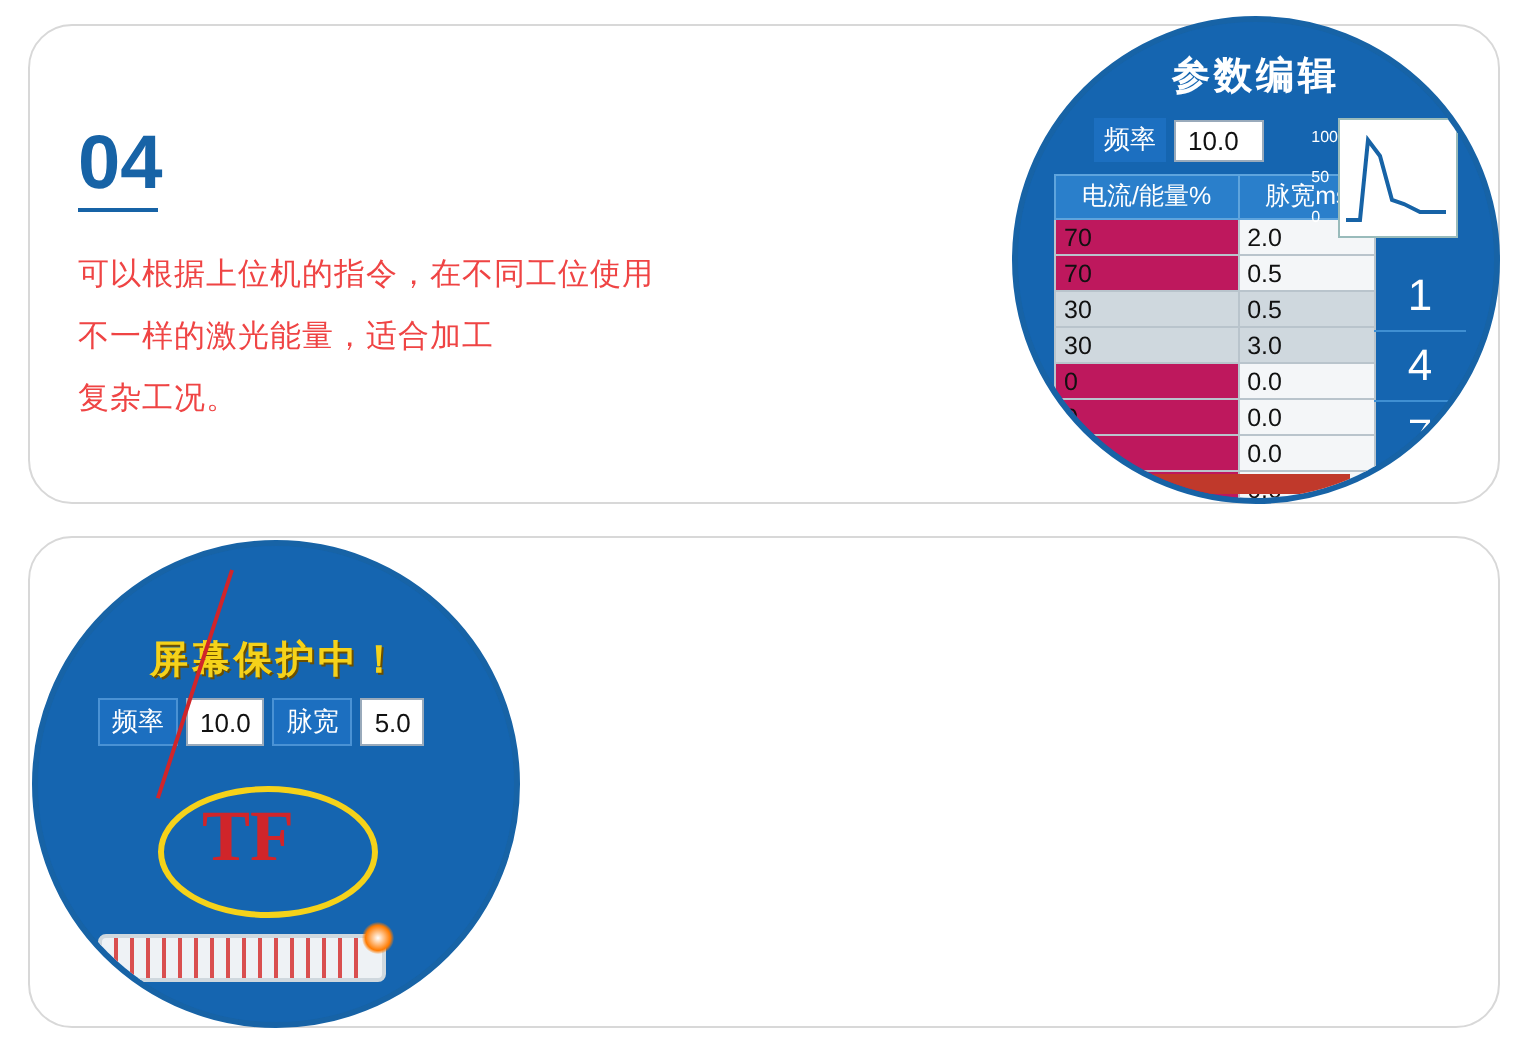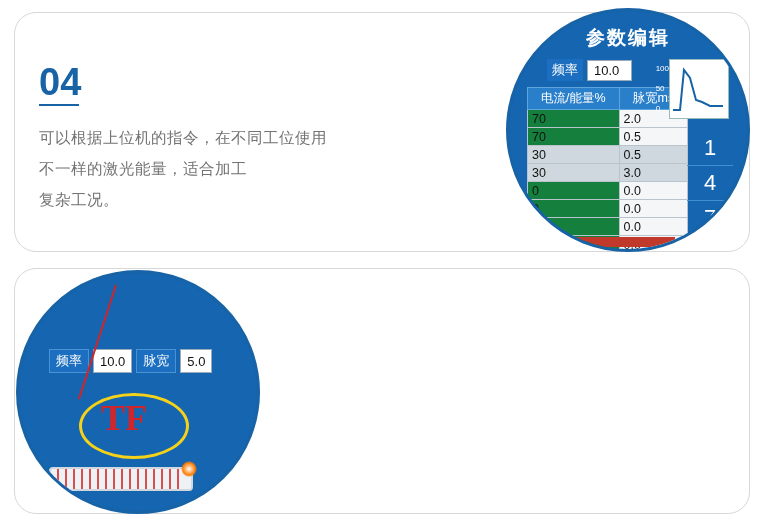--- a/index.html
+++ b/index.html
@@ -67,21 +67,21 @@
   }
   .underline {
     height: 2px;
     background: #1763a6;
     width: 40px;
     margin-top: 3px;
   }
   .body-text {
     margin-top: 16px;
     font-size: 15.5px;
-    color: #737373;
+    color: #ef4444;
     line-height: 2.0;
     letter-spacing: 0.5px;
   }
   .body-text div { white-space: nowrap; }
 
   
   .photo-circle {
     position: absolute;
     border-radius: 50%;
     overflow: hidden;
@@ -153,21 +153,21 @@
   }
   .tbl th {
     background: #2a7fcb;
     color: #fff;
     border: 1px solid #5ea4dd;
     padding: 2px 13px;
     font-weight: normal;
     white-space: nowrap;
   }
   .tbl td {
-    background: #15803d;
+    background: #be185d;
     color: #111;
     border: 1px solid #b9c4cc;
     padding: 1px 4px;
     height: 15px;
   }
   .tbl td.c2 { background: #f4f6f8; }
   .tbl tr.alt td { background: #cfd8de; }
   .redbar {
     position: absolute;
     left: 18px;
@@ -414,20 +414,21 @@
       </div>
     </div>
   </div>
 
   <div class="card" id="card-05">
     
   </div>
 
   <div class="photo-circle" id="photo-05">
     <div class="hmi2">
+      <div class="saver-title">屏幕保护中！</div>
 
       <div class="saver-bar">
         <div class="sb-lab">频率</div>
         <div class="sb-cell">10.0</div>
         <div class="sb-lab">脉宽</div>
         <div class="sb-cell">5.0</div>
       </div>
 
       <div class="tf-wrap">
         <div class="tf-ellipse"></div>

